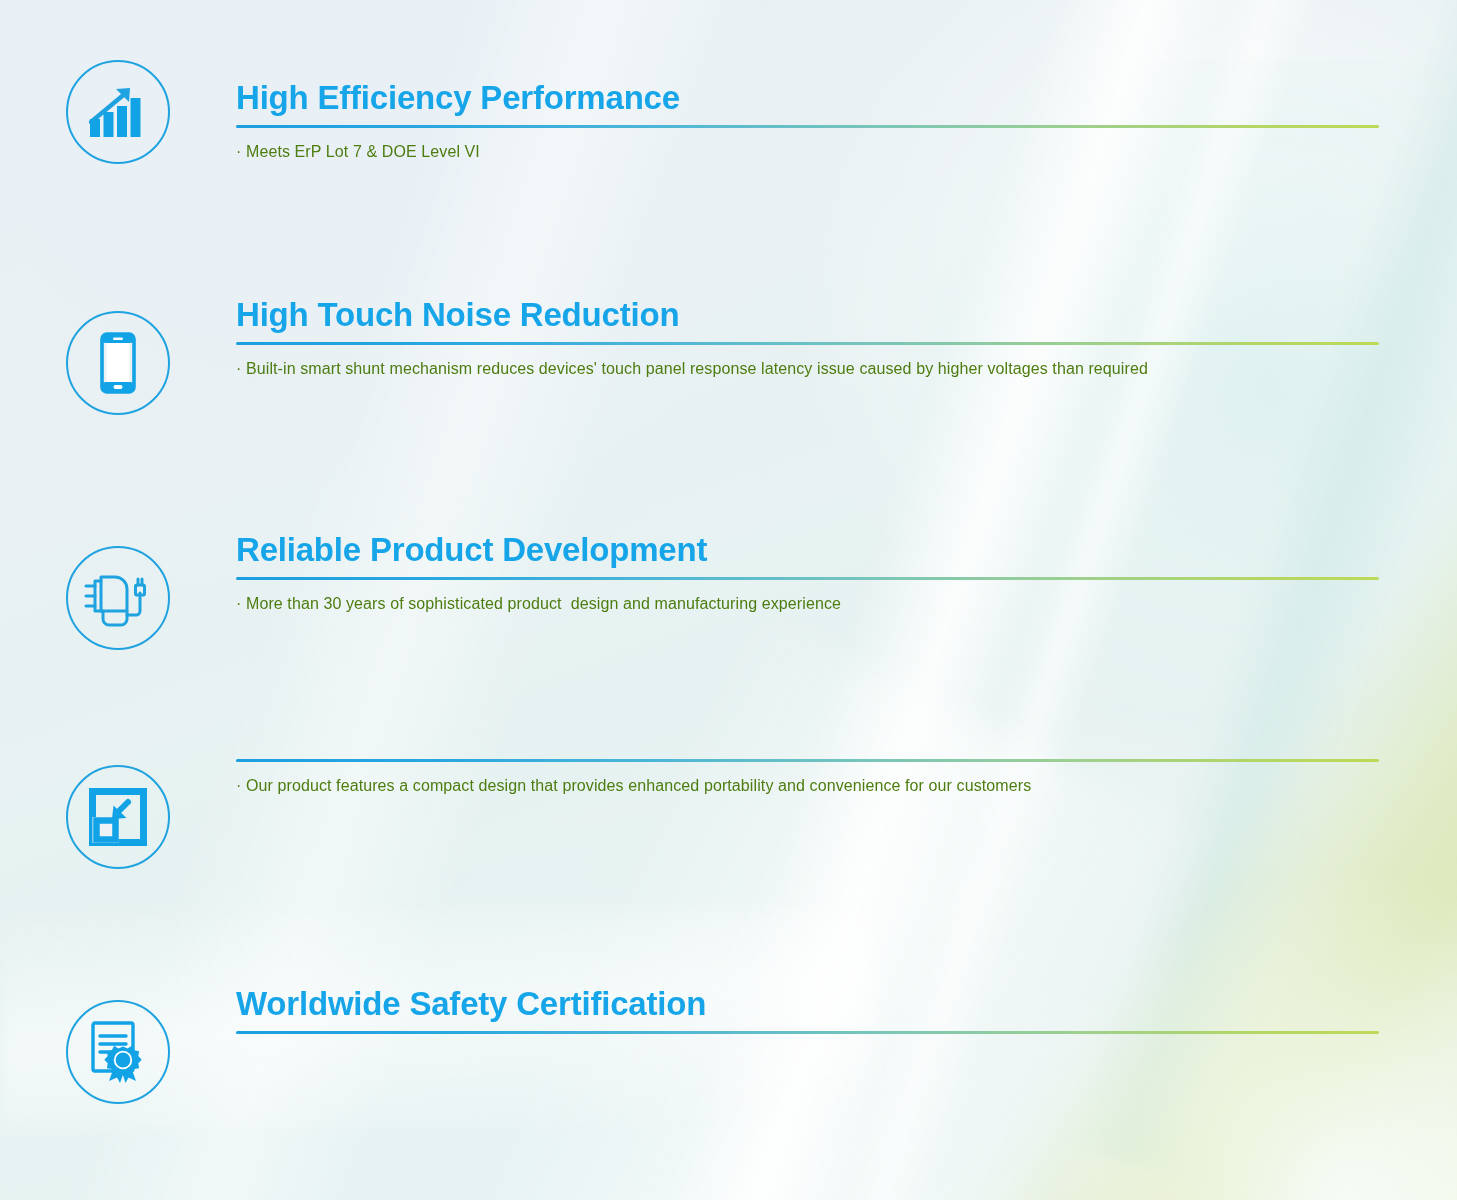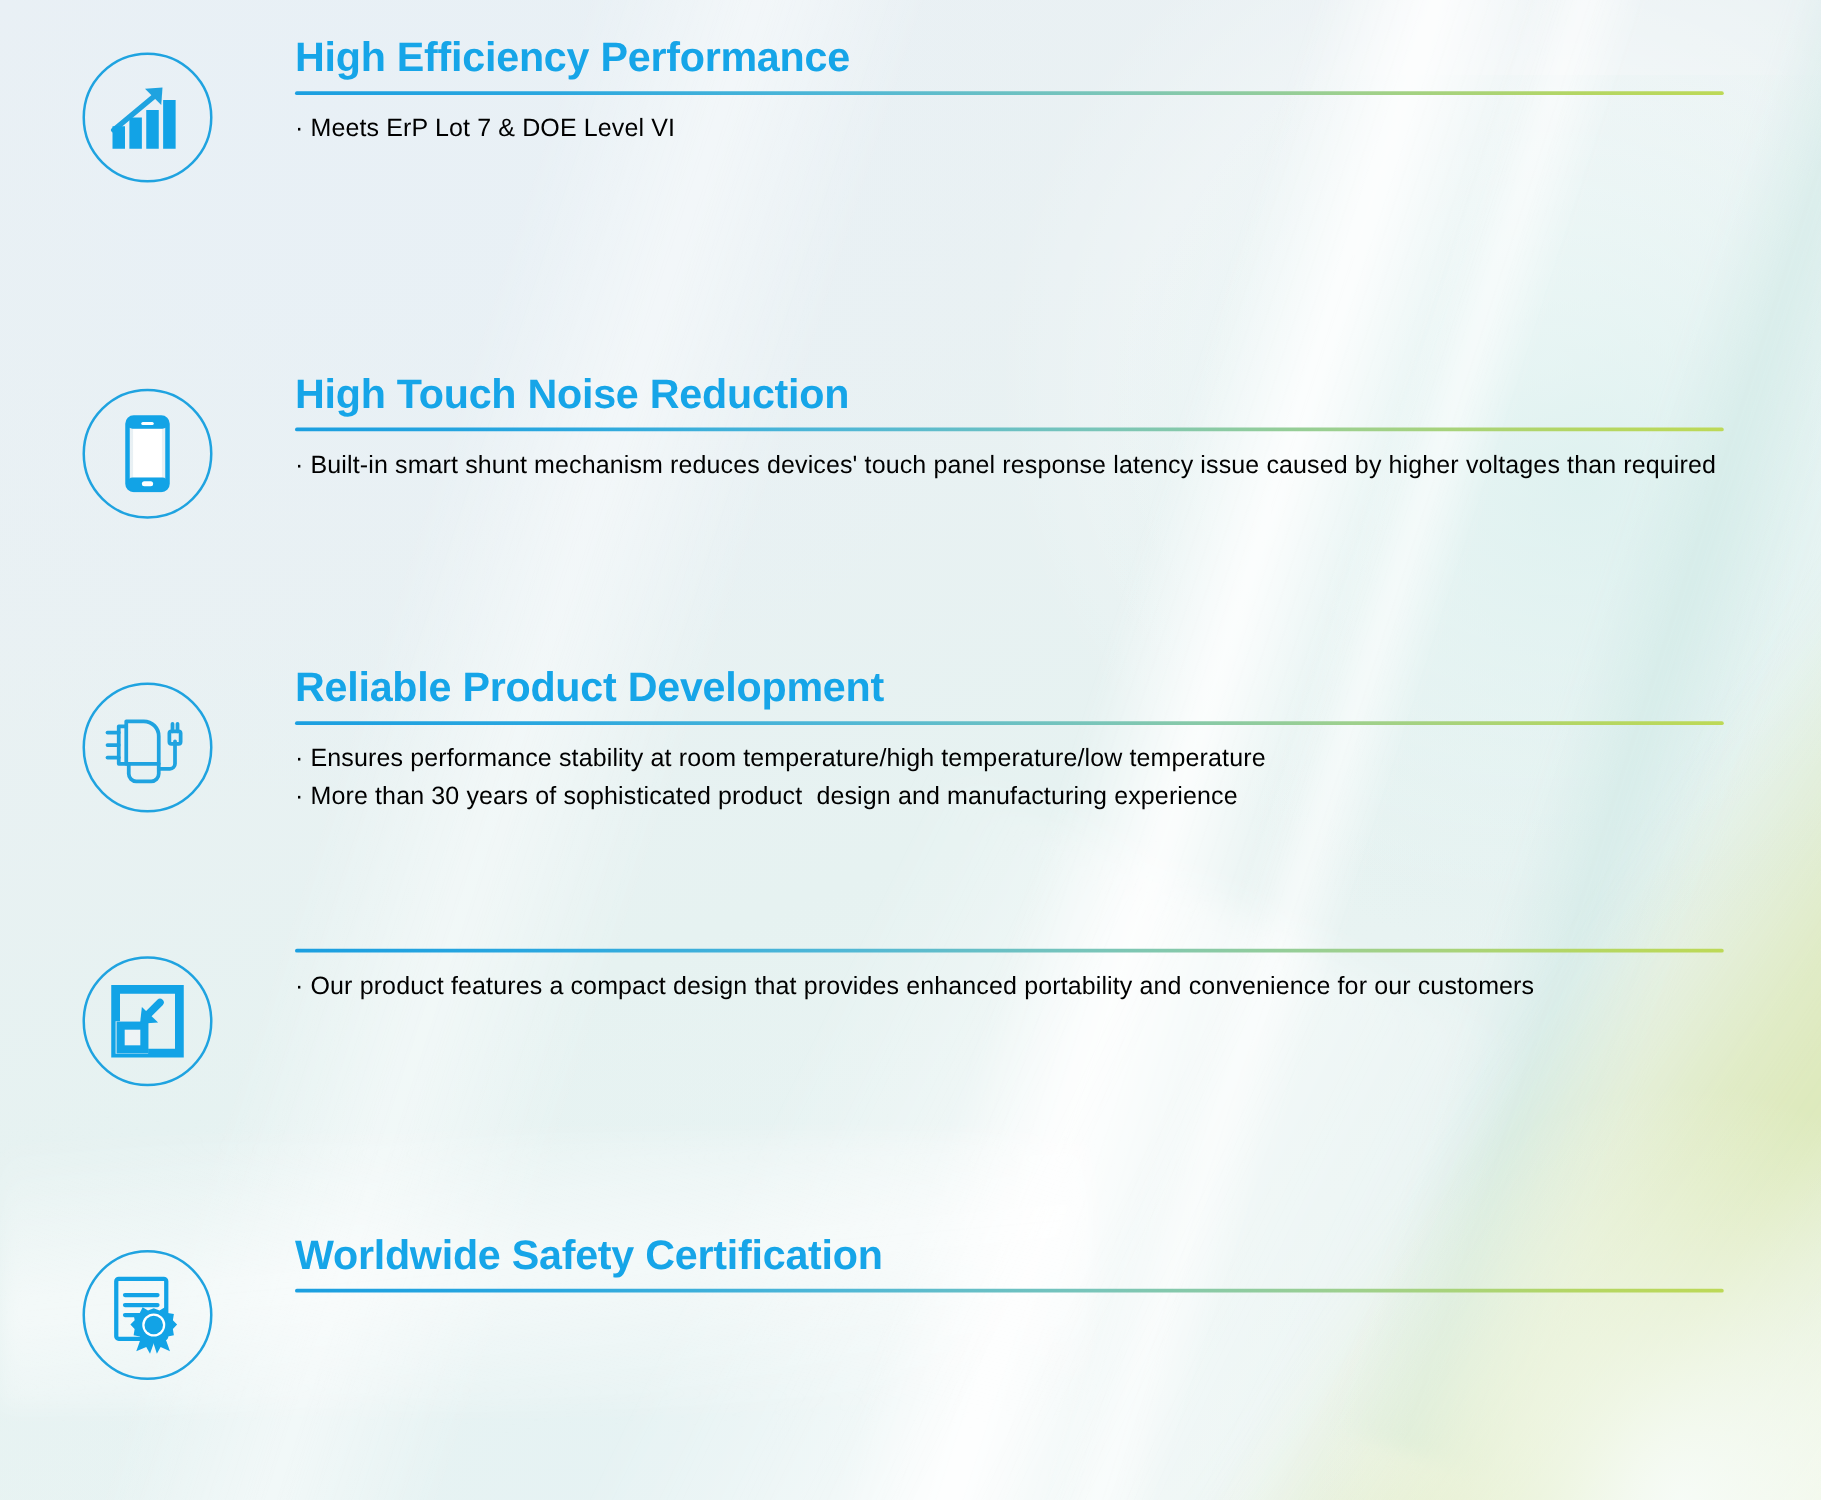--- a/index.html
+++ b/index.html
@@ -185,22 +185,22 @@
         #2aa7df 18%,
         #4fb7d6 38%,
         #79c5b9 56%,
         #9ed08d 74%,
         #b4d663 90%,
         #bdd957 100%);
     border-radius: 2px;
   }
 
   .feature-desc {
-    font-size: 20px;
-    color: #000000;
+    font-size: 16px;
+    color: #4d7c0f;
     line-height: 1.52;
     letter-spacing: 0.1px;
   }
   .feature-desc .bullet-line {
     display: block;
     text-indent: -16px;
     padding-left: 16px;
     white-space: pre-wrap;
   }
 
@@ -220,21 +220,21 @@
   <div class="streak streak-c"></div>
   <div class="streak streak-e"></div>
   <div class="band-green"></div>
   <div class="band-green-2"></div>
   <div class="corner-white"></div>
   <div class="bg-lightline"></div>
 </div>
 
 <div class="page">
 
-  <div class="feature" style="top:28px;">
+  <div class="feature" style="top:46px;align-items:flex-end;">
     <div class="icon-wrap">
       <div class="icon-circle">
         <svg width="62" height="60" viewBox="0 0 62 60" fill="none">
           <path d="M4 40 L40 10" stroke="#1fa3e0" stroke-width="4.4" stroke-linecap="round"></path>
           <path d="M29 7 L43 6 L42 20 Z" fill="#1fa3e0"></path>
           <rect x="3" y="37" width="10" height="18" fill="#12a3e6"></rect>
           <rect x="16.5" y="30" width="10" height="25" fill="#12a3e6"></rect>
           <rect x="30" y="24" width="10" height="31" fill="#12a3e6"></rect>
           <rect x="43.5" y="16" width="10" height="39" fill="#12a3e6"></rect>
         </svg>
@@ -285,21 +285,20 @@
           <rect x="53.5" y="18" width="9" height="10" rx="1.6"></rect>
           <path d="M56 18 V12"></path>
           <path d="M60 18 V12"></path>
         </svg>
       </div>
     </div>
     <div class="feature-body">
       <div class="feature-title">Reliable Product Development</div>
       <div class="divider"></div>
       <div class="feature-desc">
-        <span class="bullet-line">· Ensures performance stability at room temperature/high temperature/low temperature</span>
         <span class="bullet-line">· More than 30 years of sophisticated product  design and manufacturing experience</span>
       </div>
     </div>
   </div>
 
   <div class="feature" style="top:751px;">
     <div class="icon-wrap">
       <div class="icon-circle">
         <svg width="60" height="60" viewBox="0 0 60 60" fill="none">
           <rect x="4.5" y="4.5" width="51" height="51" stroke="#12a3e6" stroke-width="7"></rect>

